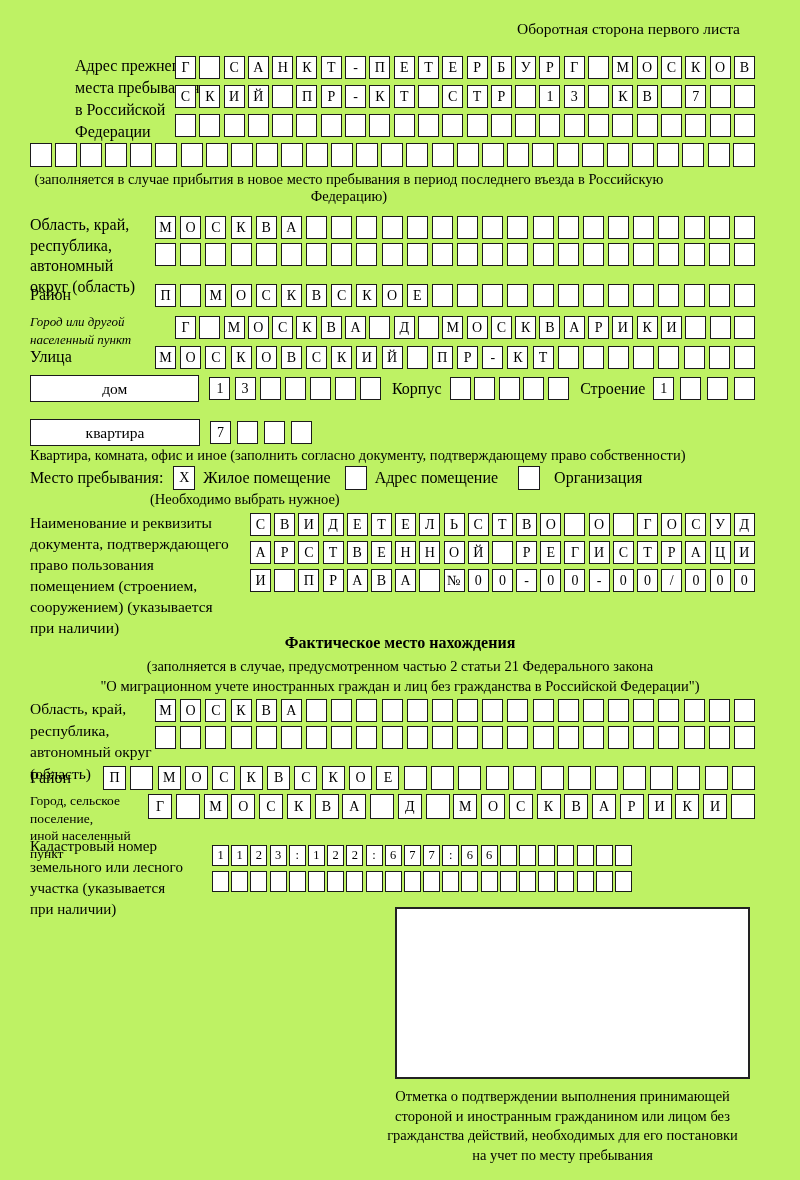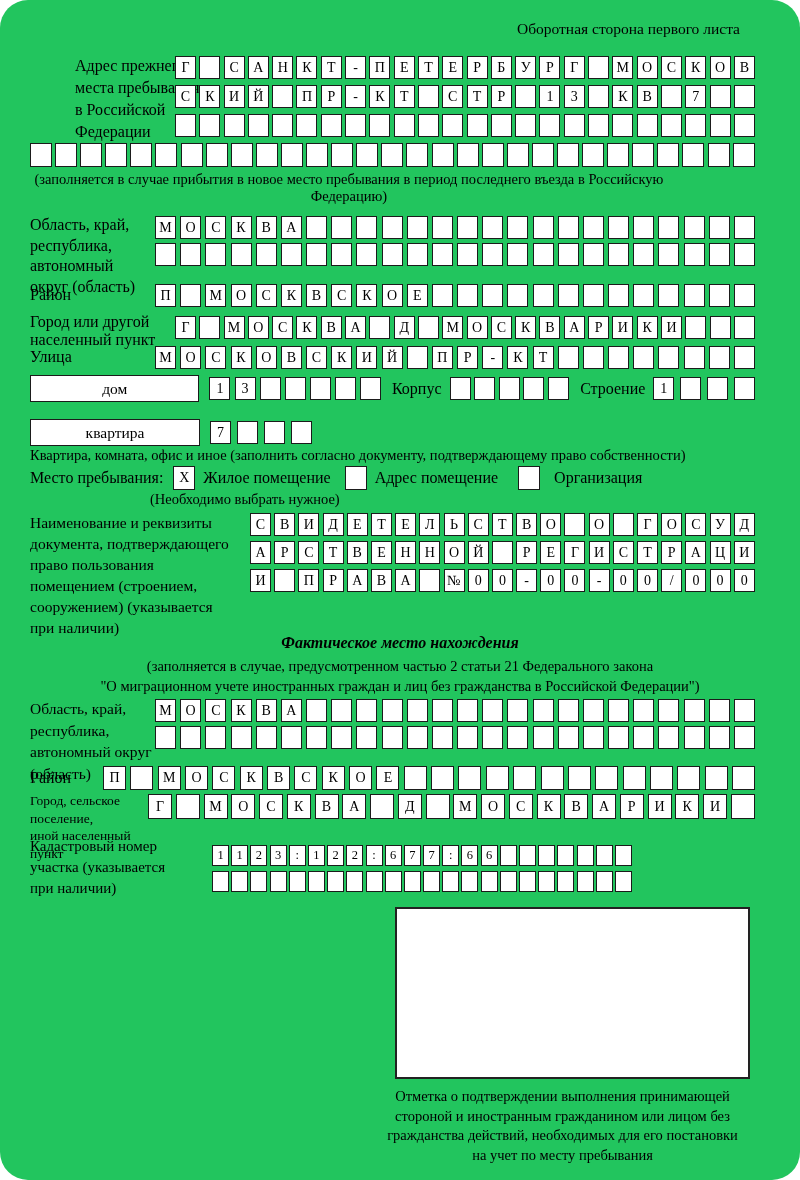--- a/index.html
+++ b/index.html
@@ -1,17 +1,17 @@
 <!DOCTYPE html>
 <html><head>
 <meta charset="utf-8">
 <style>
   html,body{margin:0;padding:0;background:#fff;}
   body{width:800px;height:1180px;font-family:"Liberation Serif","DejaVu Serif",serif;color:#000;}
-  .page{position:relative;width:800px;height:1180px;background:#22c55e;overflow:hidden;border-radius:28px;}
+  .page{position:relative;width:800px;height:1180px;background:#bef264;overflow:hidden;}
 
   .abs{position:absolute;}
   .center{text-align:center;}
   .bold{font-weight:bold;}
 
   
   .cell{box-sizing:border-box;width:21px;height:23px;border:1.8px solid #1b1b1b;
         display:flex;align-items:center;justify-content:center;
         font-size:14px;line-height:1;background:#fff;flex:0 0 auto;}
   .boxrow{display:flex;justify-content:space-between;}
@@ -24,21 +24,21 @@
   .row-extra{top:143px;left:30px;width:725px;}
   .row-extra .cell{width:22px;height:24px;}
   .cap1{top:171px;left:0;width:698px;font-size:14.5px;}
   .h2{top:192px;left:0;width:800px;font-size:16.5px;}
 
   .lbl-region1{top:215px;left:30px;font-size:16px;line-height:20.5px;}
   .rows-region1{top:216px;left:155px;width:600px;}
   .rows-region1 .boxrow{margin-bottom:4px;}
   .lbl-district1{top:286px;left:30px;font-size:16px;}
   .row-district1{top:284px;left:155px;width:600px;}
-  .lbl-city1{top:313px;left:30px;font-size:16px;line-height:18px;}
+  .lbl-city1{top:313px;left:30px;font-size:13px;line-height:18px;font-style:italic;}
   .row-city1{top:316px;left:175px;width:580px;}
   .lbl-street1{top:348px;left:30px;font-size:16px;}
   .row-street1{top:346px;left:155px;width:600px;}
 
   .house-row{top:375px;left:30px;width:725px;display:flex;align-items:center;}
   .widebox{box-sizing:border-box;height:27px;border:1.8px solid #1b1b1b;display:flex;
            align-items:center;justify-content:center;font-size:15.5px;background:#fff;}
   .wb-dom{width:170px;}
   .wb-kv{width:170px;}
   .grp7{width:172px;margin-left:10px;}
@@ -51,21 +51,21 @@
 
   .stay-row{top:466px;left:30px;display:flex;align-items:center;font-size:16px;}
   .stay-row .cell{width:22px;height:24px;}
   .ml8{margin-left:8px;}.ml10{margin-left:10px;}.ml14{margin-left:14px;}.ml20{margin-left:20px;}
   .cap-stay{top:491px;left:150px;font-size:14.5px;}
 
   .lbl-doc{top:512px;left:30px;width:218px;font-size:15.5px;line-height:21px;}
   .rows-doc{top:513px;left:250px;width:505px;}
   .rows-doc .boxrow{margin-bottom:5px;}
 
-  .h3{top:634px;left:0;width:800px;font-size:16px;font-style:italic;}
+  .h3{top:634px;left:0;width:800px;font-size:16px;}
   .cap3{top:657px;left:0;width:800px;font-size:14.5px;line-height:19.5px;}
 
   .lbl-region2{top:698px;left:30px;font-size:15.5px;line-height:21.5px;}
   .rows-region2{top:699px;left:155px;width:600px;}
   .rows-region2 .boxrow{margin-bottom:4px;}
   .lbl-district2{top:769px;left:30px;font-size:16px;}
   .row-district2{top:766px;left:103px;width:652px;}
   .row-district2 .cell{width:23px;height:24px;}
   .lbl-city2{top:792px;left:30px;width:122px;font-size:13.5px;line-height:17.5px;}
   .row-city2{top:794px;left:148px;width:607px;}
@@ -603,20 +603,21 @@
       <span class="cell">А</span>
       <span class="cell">Р</span>
       <span class="cell">И</span>
       <span class="cell">К</span>
       <span class="cell">И</span>
       <span class="cell"></span>
     </div>
 
   <div class="abs lbl-cad">
       <div>Кадастровый номер</div>
+      <div>земельного или лесного</div>
       <div>участка (указывается</div>
       <div>при наличии)</div>
     </div>
   <div class="abs rows-cad">
     <div class="boxrow">
         <span class="cell">1</span>
         <span class="cell">1</span>
         <span class="cell">2</span>
         <span class="cell">3</span>
         <span class="cell">:</span>

